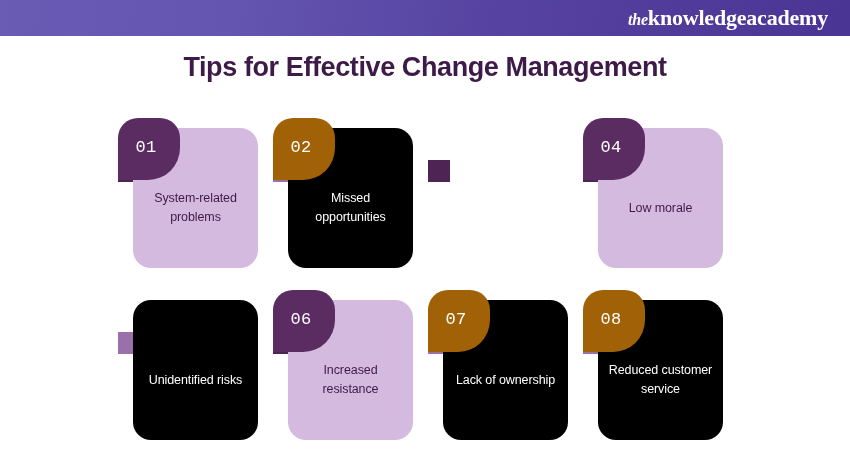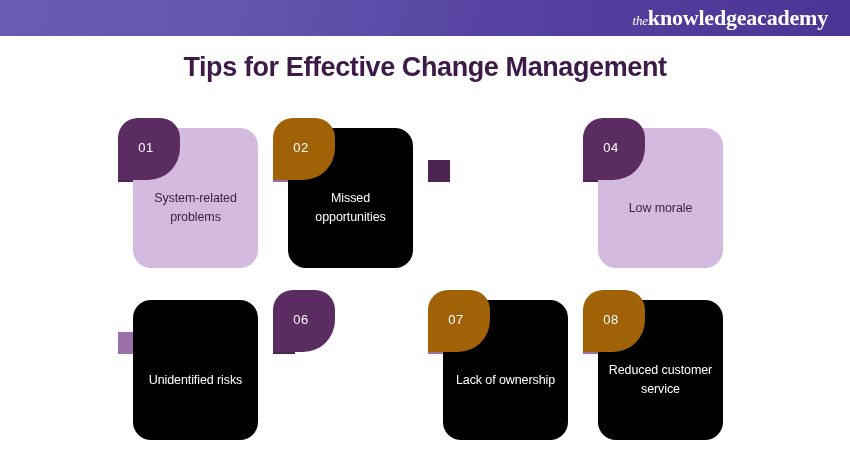--- a/index.html
+++ b/index.html
@@ -29,22 +29,22 @@
     padding-right: 22px;
   }
   .logo {
     color: #ffffff;
     font-family: "Liberation Serif", "DejaVu Serif", serif;
     white-space: nowrap;
     letter-spacing: -0.2px;
   }
   .logo .logo-the {
     font-style: italic;
-    font-size: 13px;
-    font-weight: 400;
+    font-size: 16px;
+    font-weight: 700;
   }
   .logo .logo-main {
     font-weight: 700;
     font-size: 22px;
   }
 
   
   .page-title {
     position: absolute;
     left: 0; top: 52px;
@@ -111,26 +111,27 @@
     left: 0px;
     top: 0px;
     width: 62px;
     height: 62px;
     border-radius: 20px 20px 32px 0px;
     display: flex;
     align-items: center;
     justify-content: center;
   }
   .badge-num {
-    font-size: 13px;
+    font-size: 17px;
     font-weight: 400;
     letter-spacing: 0.4px;
     position: relative;
     left: -3px;
     top: -2px;
+    font-family: Liberation Mono, monospace;
   }
 
   
   .v-light .card-body { background: #d5bae0; }
   .v-light .card-label { color: #3d1a47; }
   .v-light .badge      { background: #5b2c62; }
   .v-light .badge-tail { background: #4d2454; }
   .v-light .badge-num  { color: #ffffff; }
 
   
@@ -183,20 +184,23 @@
       </div>
     </div>
     <div class="card-wrap v-dark">
       <div class="badge-tail"></div>
       <div class="card-body">
         <div class="card-label">Unidentified risks</div>
       </div>
     </div>
     <div class="card-wrap v-light">
       <div class="badge-tail"></div>
+      <div class="card-body">
+        <div class="card-label">Increased resistance</div>
+      </div>
       <div class="badge">
         <span class="badge-num">06</span>
       </div>
     </div>
     <div class="card-wrap v-dark">
       <div class="badge-tail"></div>
       <div class="card-body">
         <div class="card-label">Lack of ownership</div>
       </div>
       <div class="badge">

